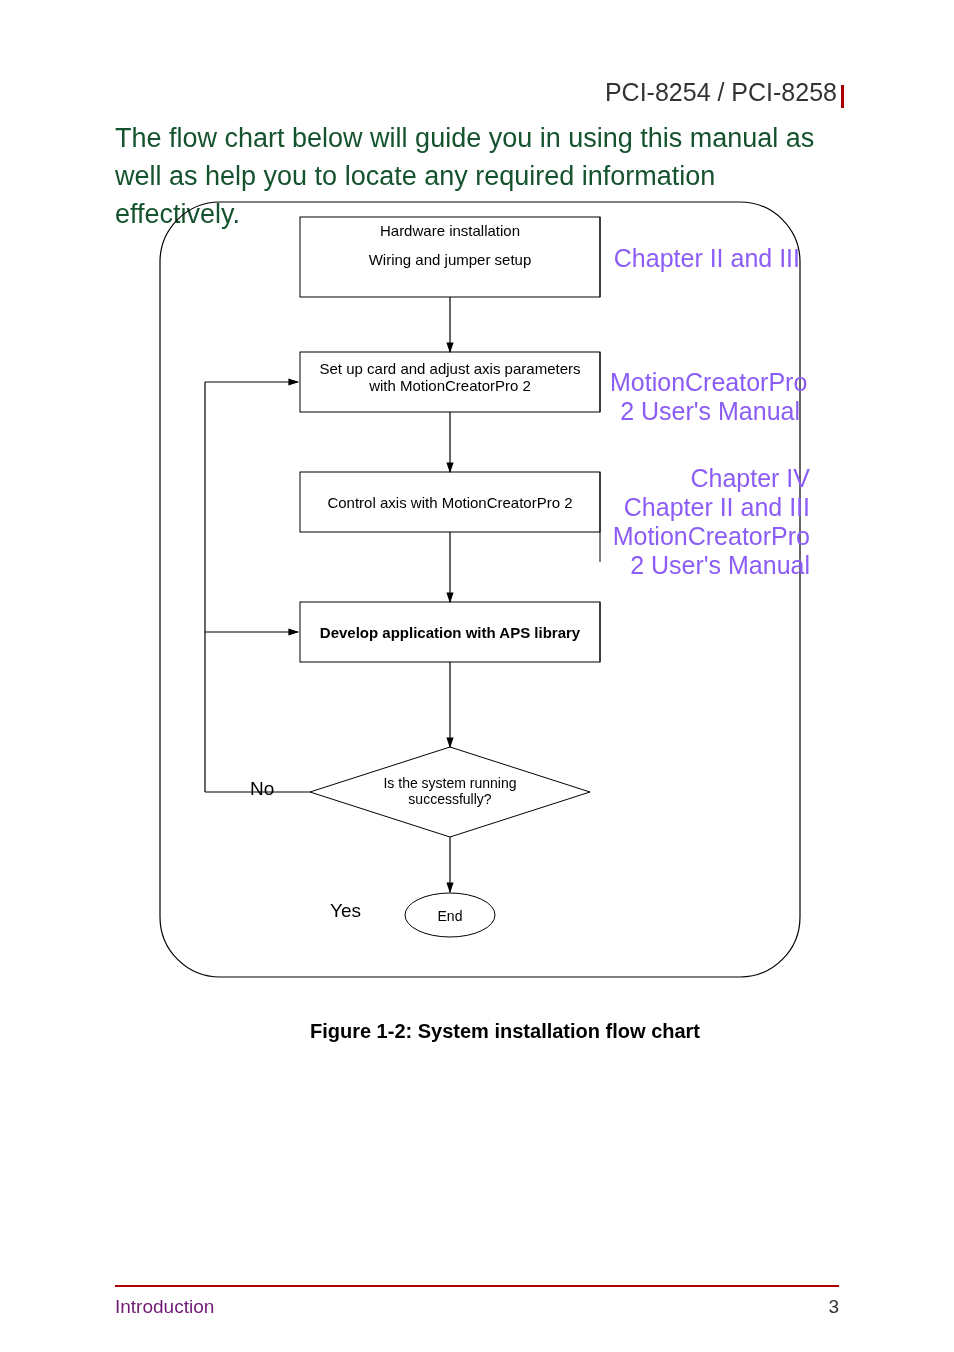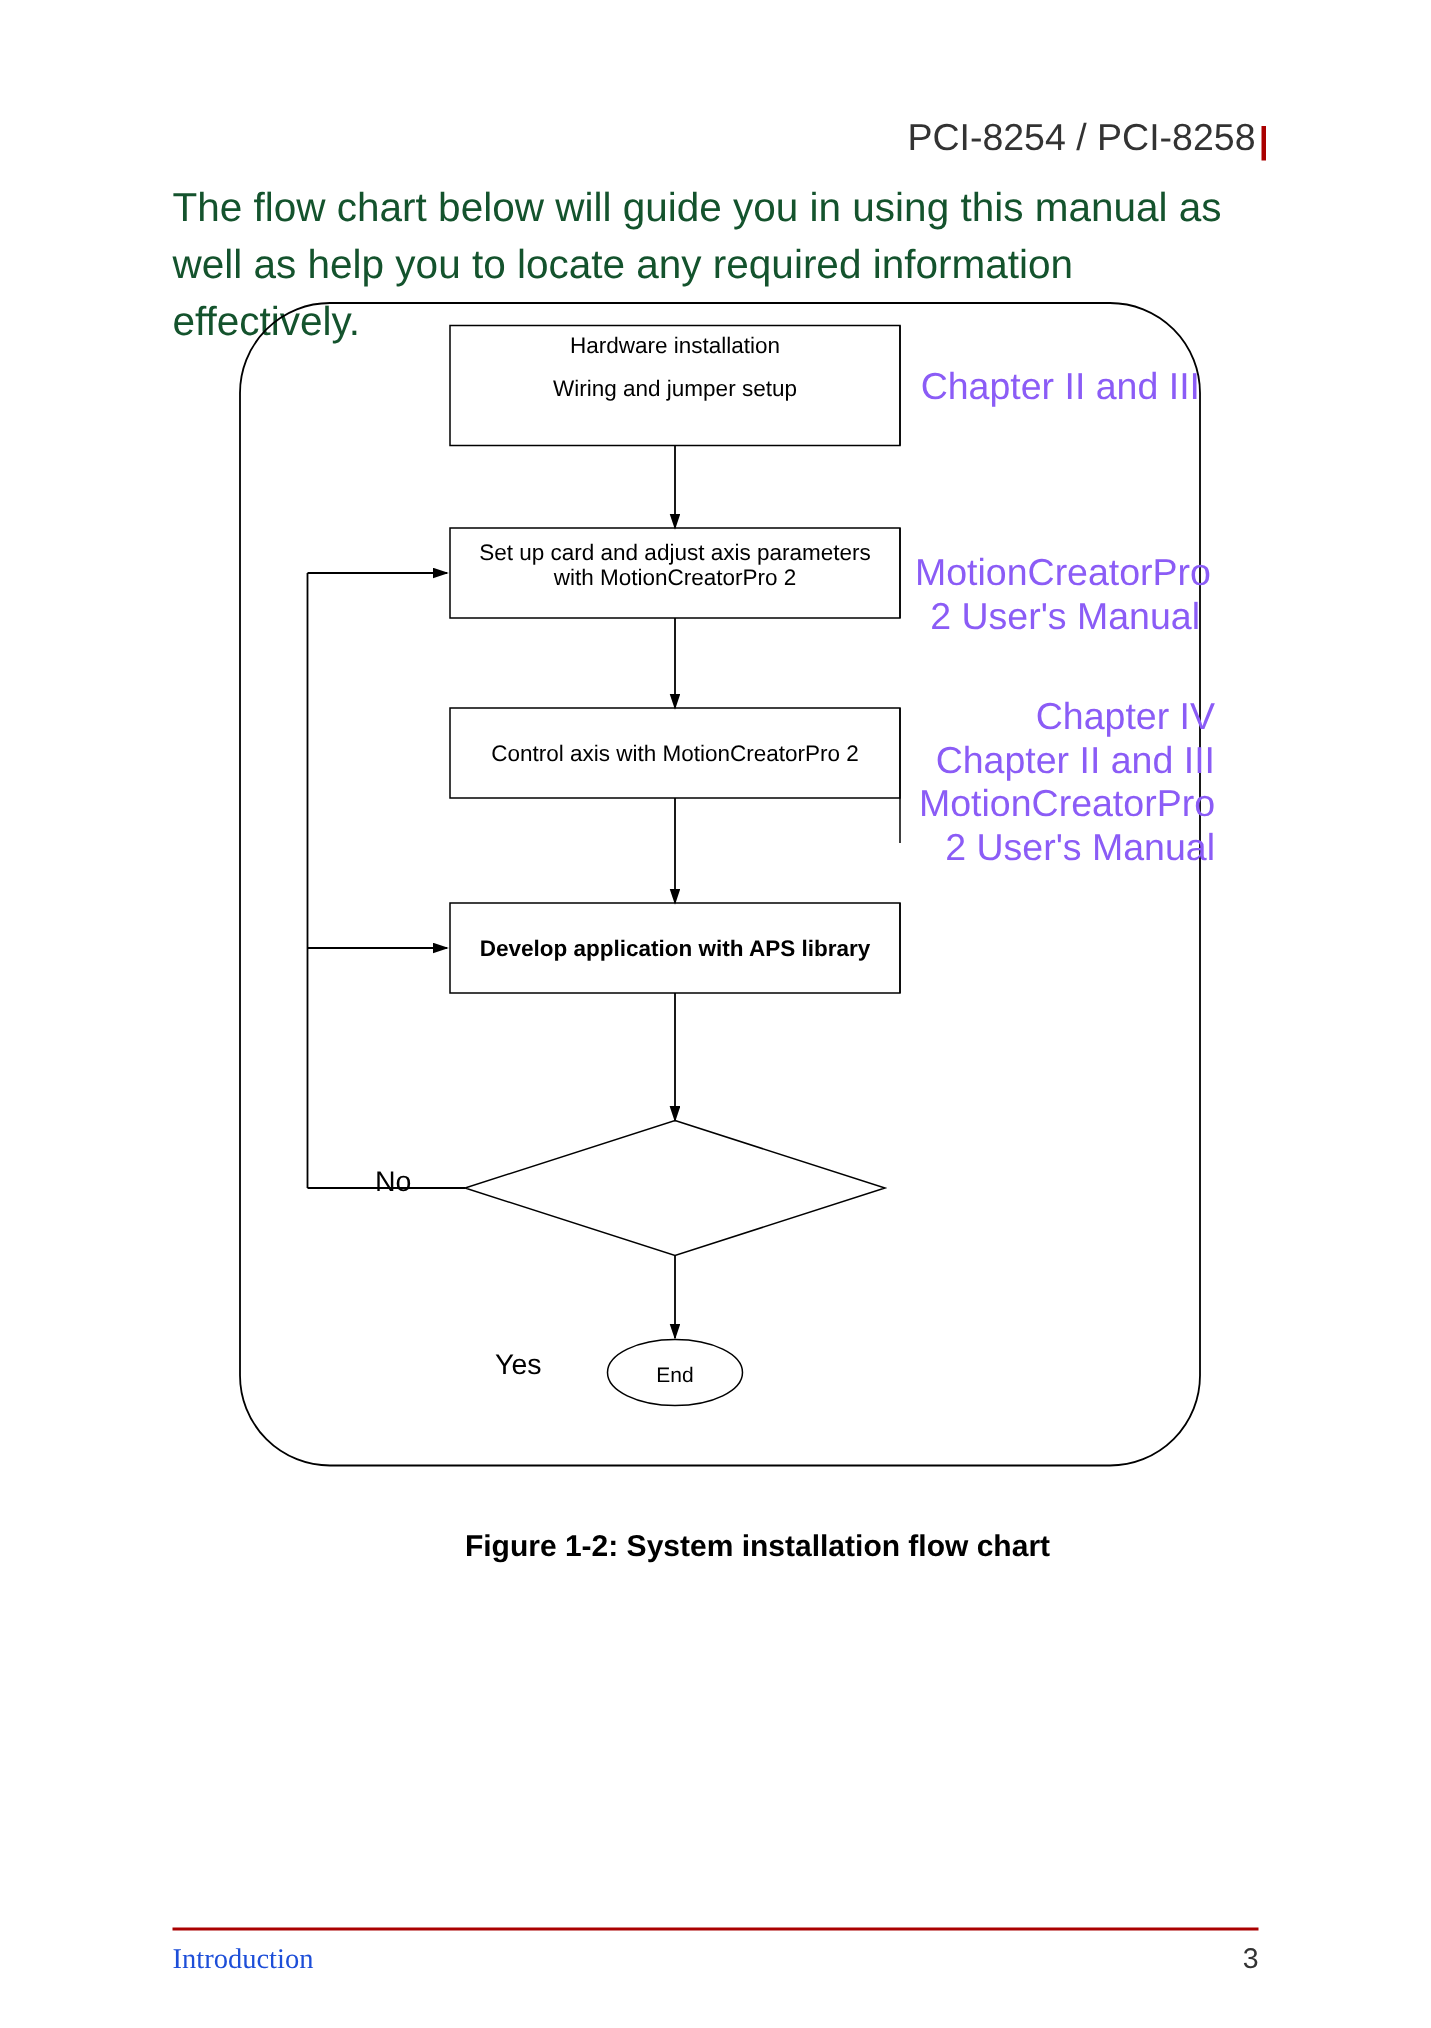--- a/index.html
+++ b/index.html
@@ -54,23 +54,23 @@
     position:absolute;
     left:115px; right:115px;
     top:1285px;
     height:2px;
     background:#a00;
   }
   .footer-left {
     position:absolute;
     left:115px;
     top:1296px;
-    font-family: Liberation Serif, serif;
+    font-family: Liberation Sans, sans-serif;
     font-size:19px;
-    color:#1d4ed8;
+    color:#701a75;
   }
   .footer-right {
     position:absolute;
     right:115px;
     top:1296px;
     font-family: Verdana, Arial, sans-serif;
     font-size:19px;
     color:#333;
   }
 
@@ -137,20 +137,21 @@
     <span style="height:12px;"></span>
     <span>Wiring and jumper setup</span>
   </div>
 
   <div class="overlay box-text" style="top:360px; left:305px; width:290px;">Set up card and adjust axis parameters with MotionCreatorPro 2</div>
 
   <div class="overlay box-text" style="top:494px; left:305px; width:290px;">Control axis with MotionCreatorPro 2</div>
 
   <div class="overlay box-text bold" style="top:624px; left:305px; width:290px;">Develop application with APS library</div>
 
+  <div class="overlay box-text" style="top:775px; left:355px; width:190px; font-size:14px;">Is the system running successfully?</div>
 
   <div class="overlay box-text" style="top:908px; left:420px; width:60px; font-size:14px;">End</div>
 
   <div class="overlay no-label" style="top:778px; left:250px;">No</div>
   <div class="overlay yes-label" style="top:860px; left:330px;margin-top:40px;">Yes</div>
 
   <div class="overlay annot" style="top:244px; left:610px; width:190px;">Chapter II and III</div>
 
   <div class="overlay annot" style="top:368px; left:610px; width:190px;">MotionCreatorPro 2 User's Manual</div>
 

